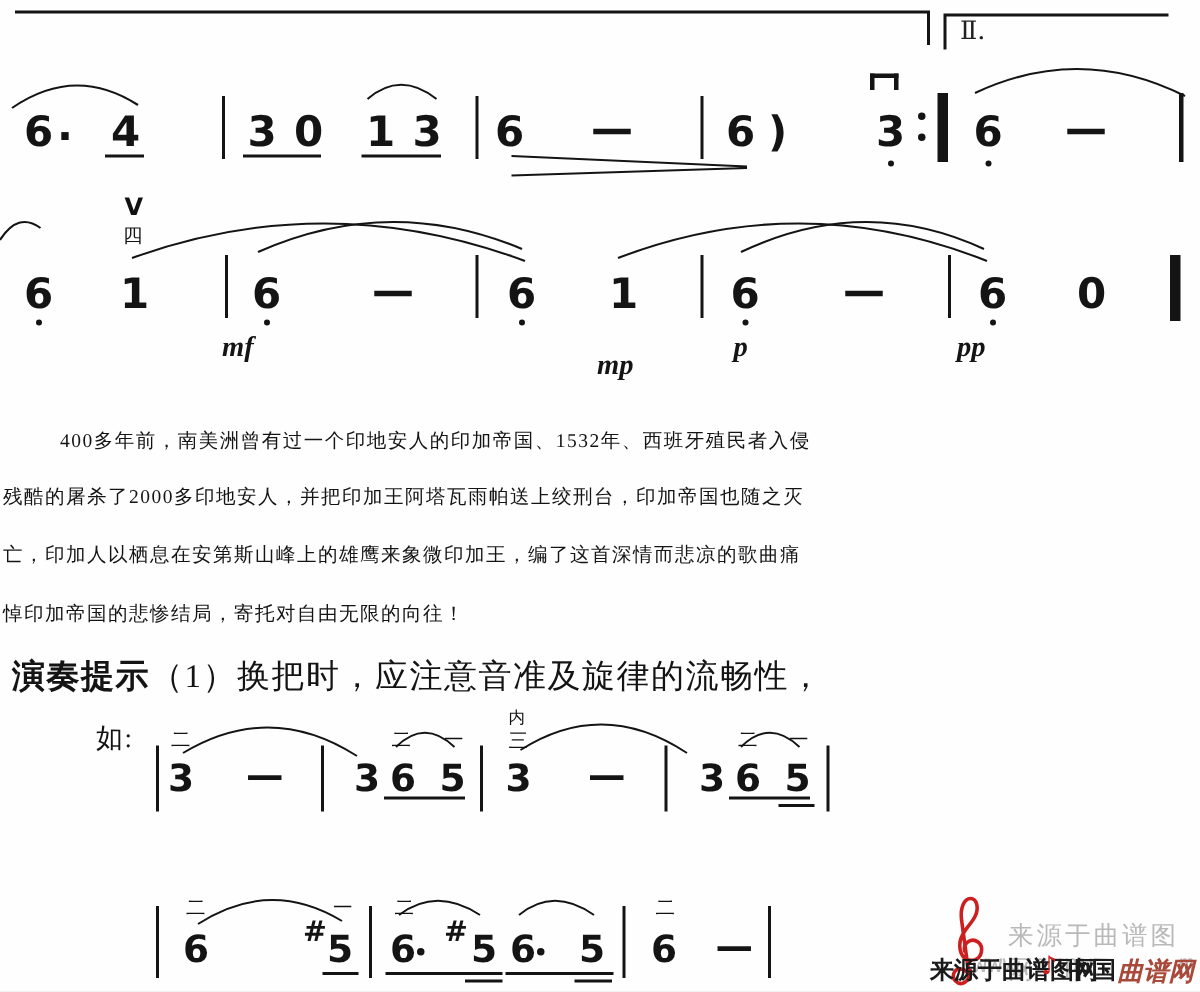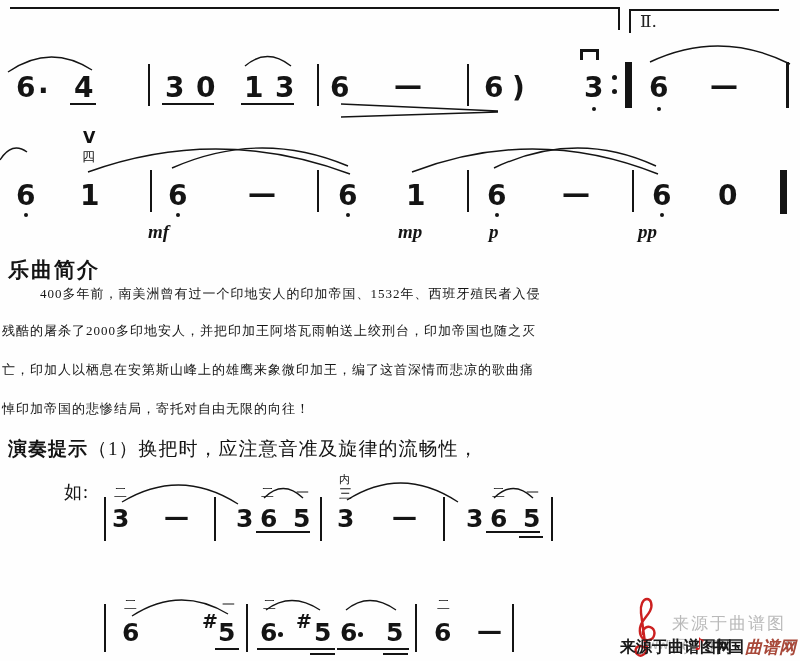--- a/index.html
+++ b/index.html
@@ -16,21 +16,21 @@
   .rdot{position:absolute;width:5px;height:5px;border-radius:50%;background:#141414;}
   .fing{position:absolute;font:400 13px "Liberation Serif",serif;line-height:1;color:#111;}
   .fing.small{font-size:11px;}
   .bow{position:absolute;font:700 16px "DejaVu Sans",sans-serif;line-height:1;color:#111;}
   .downbow{position:absolute;width:13px;height:8px;border:3px solid #141414;border-bottom:none;}
   .dyn{position:absolute;font:italic 700 19px "Liberation Serif",serif;line-height:1;color:#141414;}
   .volta{position:absolute;font:400 17px "DejaVu Serif",serif;line-height:1;color:#222;}
   .cjk{position:absolute;white-space:nowrap;line-height:1.35;color:#141414;}
   .h1{font-size:21px;font-weight:700;letter-spacing:2px;}
   .para{font-size:13px;letter-spacing:1px;}
-  .tipline{font-size:19px;letter-spacing:1px;}
+  .tipline{font-size:22px;letter-spacing:1px;}
   .tiphead{font-weight:700;}
   .sharp{position:absolute;font:700 19px "DejaVu Sans",sans-serif;line-height:1;color:#141414;}
   .wm{position:absolute;color:#b9b9b9;font-family:Liberation Mono, monospace;}
   .ftblack{position:absolute;font:700 16px "Liberation Serif",serif;color:#1a1a1a;white-space:nowrap;z-index:3;}
   .ftred{position:absolute;font:italic 700 17px "Liberation Serif",serif;color:#a8493a;white-space:nowrap;z-index:3;}
   .ftnote{position:absolute;font:700 17px "DejaVu Sans",sans-serif;color:#cc2020;z-index:4;}
 </style>
 </head>
 <body>
 
@@ -117,39 +117,38 @@
 
   <span class="num" style="left:168px;top:182px;">6</span>
   <div class="odot" style="left:176px;top:213px;"></div>
   <span class="dyn" style="left:148px;top:222px;">mf</span>
   <span class="num dash" style="left:248px;top:180px;">—</span>
 
   <div class="bar" style="left:317px;top:170px;height:42px;"></div>
 
   <span class="num" style="left:338px;top:182px;">6</span>
   <div class="odot" style="left:346px;top:213px;"></div>
-  <span class="dyn" style="left:398px;top:222px;">mp</span>
+  <span class="dyn" style="left:398px;top:234px;">mp</span>
   <span class="num" style="left:406px;top:182px;">1</span>
 
   <div class="bar" style="left:467px;top:170px;height:42px;"></div>
 
   <span class="num" style="left:487px;top:182px;">6</span>
   <div class="odot" style="left:495px;top:213px;"></div>
   <span class="dyn" style="left:489px;top:222px;">p</span>
   <span class="num dash" style="left:562px;top:180px;">—</span>
 
   <div class="bar" style="left:632px;top:170px;height:42px;"></div>
 
   <span class="num" style="left:652px;top:182px;">6</span>
   <div class="odot" style="left:660px;top:213px;"></div>
   <span class="dyn" style="left:638px;top:222px;">pp</span>
   <span class="num" style="left:718px;top:182px;">0</span>
   <div class="bar thick" style="left:780px;top:170px;height:44px;"></div>
 
-  <span class="cjk h1" style="left:8px;top:256px;">乐曲简介</span>
   <span class="cjk para" style="left:40px;top:285px;">400多年前，南美洲曾有过一个印地安人的印加帝国、1532年、西班牙殖民者入侵</span>
   <span class="cjk para" style="left:2px;top:322px;">残酷的屠杀了2000多印地安人，并把印加王阿塔瓦雨帕送上绞刑台，印加帝国也随之灭</span>
   <span class="cjk para" style="left:2px;top:400px;">悼印加帝国的悲惨结局，寄托对自由无限的向往！</span>
   <span class="cjk para" style="left:2px;top:361px;">亡，印加人以栖息在安第斯山峰上的雄鹰来象微印加王，编了这首深情而悲凉的歌曲痛</span>
 
   <span class="cjk tipline" style="left:8px;top:436px;"><b class="tiphead">演奏提示</b><span>（1）换把时，应注意音准及旋律的流畅性，</span></span>
   <span class="cjk tipline" style="left:64px;top:480px;font-size:18px;">如:</span>
 
   <div class="bar" style="left:104px;top:497px;height:44px;"></div>
   <span class="fing" style="left:114px;top:486px;">二</span>

